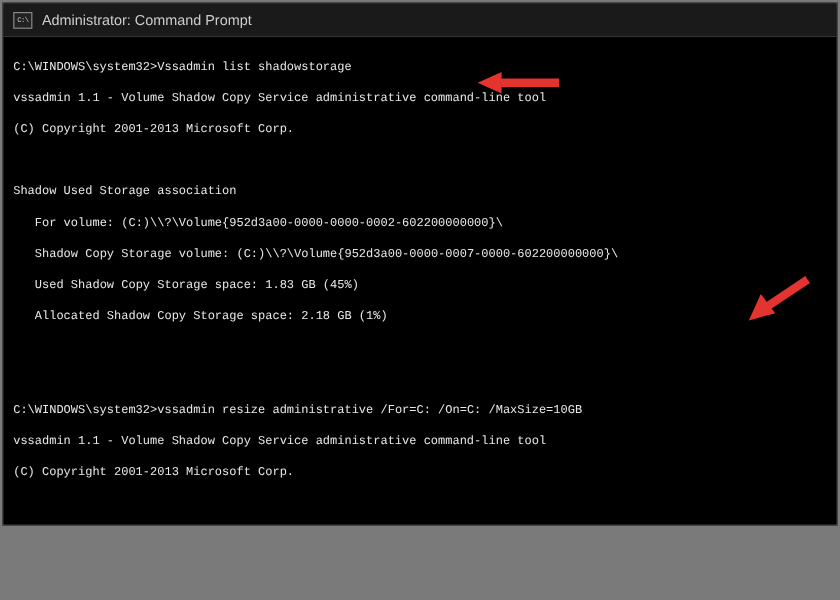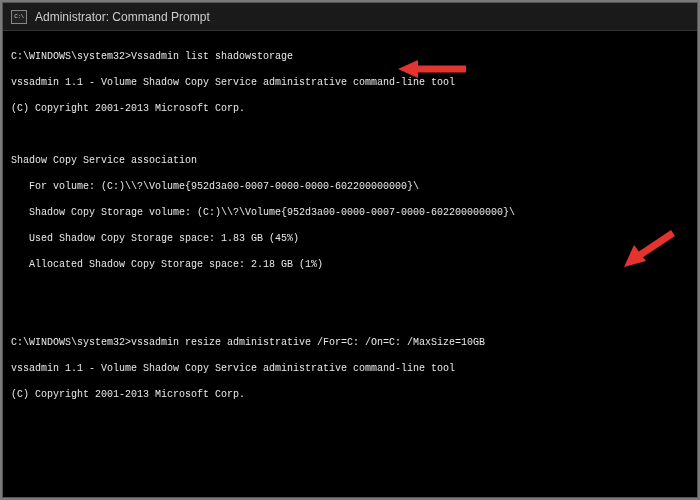--- a/index.html
+++ b/index.html
@@ -5,21 +5,21 @@
     * { margin: 0; padding: 0; box-sizing: border-box; }
     body {
       width: 700px;
       height: 500px;
       background: #7a7a7a;
       font-family: "Consolas", "Courier New", monospace;
       overflow: hidden;
     }
     .window {
       width: 696px;
-      height: 496px;
+      height: 436px;
       margin: 2px;
       background: #000;
       border: 1px solid #555;
       display: flex;
       flex-direction: column;
       position: relative;
     }
     .titlebar {
       height: 28px;
       background: #1a1a1a;
@@ -74,22 +74,22 @@
   <div class="titlebar">
     <div class="icon-box">C:\</div>
     <div class="title">Administrator: Command Prompt</div>
   </div>
 
   <div class="terminal">
 <div class="line"><span>C:\WINDOWS\system32&gt;</span><span>Vssadmin list shadowstorage</span></div>
 <div class="line">vssadmin 1.1 - Volume Shadow Copy Service administrative command-line tool</div>
 <div class="line">(C) Copyright 2001-2013 Microsoft Corp.</div>
 <div class="line">&nbsp;</div>
-<div class="line">Shadow Copy Service association</div>
-<div class="line">   For volume: (C:)\\?\Volume{952d3a00-0007-0000-0000-602200000000}\</div>
+<div class="line">Shadow Used Storage association</div>
+<div class="line">   For volume: (C:)\\?\Volume{952d3a00-0000-0000-0002-602200000000}\</div>
 <div class="line">   Shadow Copy Storage volume: (C:)\\?\Volume{952d3a00-0000-0007-0000-602200000000}\</div>
 <div class="line">   Used Shadow Copy Storage space: 1.83 GB (45%)</div>
 <div class="line">   Allocated Shadow Copy Storage space: 2.18 GB (1%)</div>
 <div class="line">&nbsp;</div>
 <div class="line">&nbsp;</div>
 <div class="line"><span>C:\WINDOWS\system32&gt;</span><span>vssadmin resize administrative /For=C: /On=C: /MaxSize=10GB</span></div>
 <div class="line">vssadmin 1.1 - Volume Shadow Copy Service administrative command-line tool</div>
 <div class="line">(C) Copyright 2001-2013 Microsoft Corp.</div>
 
 

